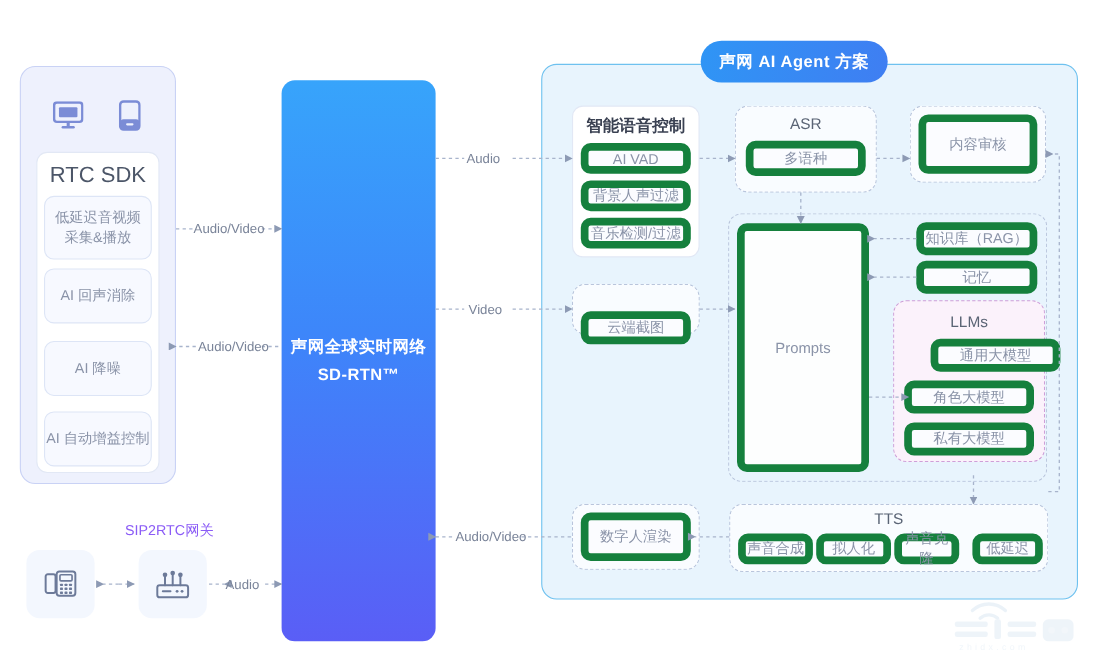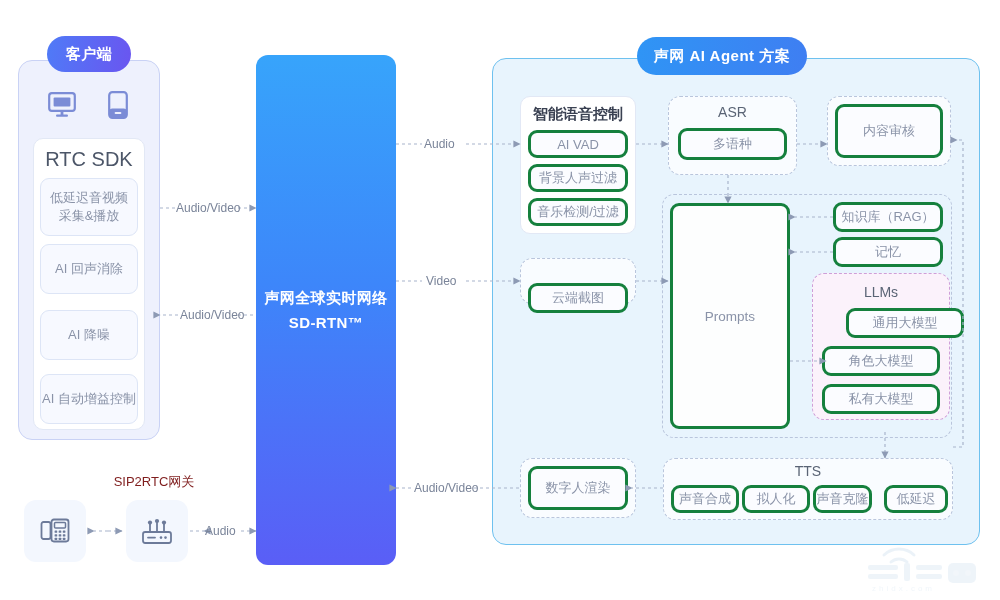--- a/index.html
+++ b/index.html
@@ -33,21 +33,21 @@
 
   
   .card-white {
     background: #ffffff; border: 1px solid #e2e8f5; border-radius: 10px;
   }
   .card-soft {
     background: #f7f9ff; border: 1px solid #dde5f6; border-radius: 9px;
     color: #8a93a8; font-size: 13px; line-height: 1.35;
   }
   .card-soft2 {
-    background: #fbfcff; border: 3px solid #15803d; border-radius: 9px;
+    background: #fbfcff; border: 7px solid #15803d; border-radius: 9px;
     color: #8a93a8; font-size: 13px;
   }
   .dash-box {
     background: rgba(255,255,255,0.72);
     border: 1px dashed #b9c5dc; border-radius: 12px;
   }
   .dash-box-plain {
     border: 1px dashed #b9c5dc; border-radius: 12px; background: transparent;
   }
   .llm-box {
@@ -59,21 +59,21 @@
   }
 
   .title-dark { color: #3a4152; font-weight: 700; font-size: 15px; }
   .title-mid  { color: #5a6475; font-weight: 400; font-size: 14px; }
 
   
   .rtn-col {
     background: linear-gradient(180deg,#37a4fb 0%,#3d86fa 45%,#5a5ef6 100%);
     border-radius: 12px; color:#fff;
     display:flex; align-items:center; justify-content:center; flex-direction:column;
-    font-size: 15px; font-weight: 700; line-height: 1.7; letter-spacing: .4px;
+    font-size: 15px; font-weight: 700; line-height: 1.7; letter-spacing: .4px; margin-top: 18px;
   }
 
   
   .conn-label {
     position: absolute; color: #7a8499; font-size: 12px; background: transparent;
     white-space: nowrap; z-index: 12;
   }
   svg.wires { position: absolute; left:0; top:0; width:1000px; height:600px; z-index: 8; pointer-events: none; }
 
   .wm { position:absolute; z-index: 30; opacity:.5; }
@@ -132,23 +132,20 @@
 
     <line x1="885" y1="432" x2="885" y2="458" stroke="#a8b4cc" stroke-width="1.2" stroke-dasharray="3 3" marker-end="url(#ahd)"></line>
 
     <line x1="663" y1="488" x2="632" y2="488" stroke="#a8b4cc" stroke-width="1.2" stroke-dasharray="3 3" marker-end="url(#ahl)"></line>
 
     <path d="M953 447 L963 447 L963 140 L957 140" fill="none" stroke="#a8b4cc" stroke-width="1.2" stroke-dasharray="3 3" marker-end="url(#ahl)"></path>
   </svg>
 
   <div class="abs panel-client" style="left:18px; top:60px; width:142px; height:380px;"></div>
 
-  <div class="abs pill pill-client" style="left:47px; top:36px; width:84px; height:36px;">
-    <span>客户端</span>
-  </div>
 
   <div class="abs" style="left:48px; top:92px;">
     <svg width="28" height="26" viewBox="0 0 28 26">
       <rect x="1.2" y="1.2" width="25.6" height="17.6" rx="2.6" fill="none" stroke="#7b8cd6" stroke-width="2.2"></rect>
       <rect x="5.6" y="5.4" width="16.8" height="9.2" rx="1" fill="#7b8cd6"></rect>
       <rect x="12.6" y="18.8" width="2.8" height="4.4" fill="#7b8cd6"></rect>
       <rect x="8" y="22.6" width="12" height="2.2" rx="1.1" fill="#7b8cd6"></rect>
     </svg>
   </div>
   <div class="abs" style="left:108px; top:91px;">
@@ -161,21 +158,21 @@
 
   <div class="abs card-white" style="left:33px; top:138px; width:112px; height:292px;"></div>
   <div class="abs ctr title-mid" style="left:33px; top:148px; width:112px; height:22px; font-size:20px; color:#4c5668;">RTC SDK</div>
 
   <div class="abs card-soft ctr" style="left:40px; top:178px; width:98px; height:58px; white-space:pre-line;">低延迟音视频
 采集&amp;播放</div>
   <div class="abs card-soft ctr" style="left:40px; top:244px; width:98px; height:50px;">AI 回声消除</div>
   <div class="abs card-soft ctr" style="left:40px; top:310px; width:98px; height:50px;">AI 降噪</div>
   <div class="abs card-soft ctr" style="left:40px; top:374px; width:98px; height:50px;">AI 自动增益控制</div>
 
-  <div class="abs ctr" style="left:104px; top:473px; width:100px; height:18px; color:#7f1d1d; font-size:13px;">SIP2RTC网关</div>
+  <div class="abs ctr" style="left:104px; top:473px; width:100px; height:18px; color:#8b5cf6; font-size:13px;">SIP2RTC网关</div>
 
   <div class="abs icon-tile" style="left:24px; top:500px; width:62px; height:62px;">
     <svg width="30" height="28" viewBox="0 0 30 28">
       <rect x="1.5" y="5" width="9" height="17" rx="2" fill="none" stroke="#6c7a99" stroke-width="1.8"></rect>
       <rect x="11.5" y="2.5" width="17" height="22" rx="2.4" fill="none" stroke="#6c7a99" stroke-width="1.8"></rect>
       <rect x="14.5" y="5.5" width="11" height="5.5" rx="1" fill="none" stroke="#6c7a99" stroke-width="1.5"></rect>
       <g fill="#6c7a99">
         <rect x="14.6" y="13.6" width="2.6" height="2.2" rx=".5"></rect>
         <rect x="18.7" y="13.6" width="2.6" height="2.2" rx=".5"></rect>
         <rect x="22.8" y="13.6" width="2.6" height="2.2" rx=".5"></rect>

